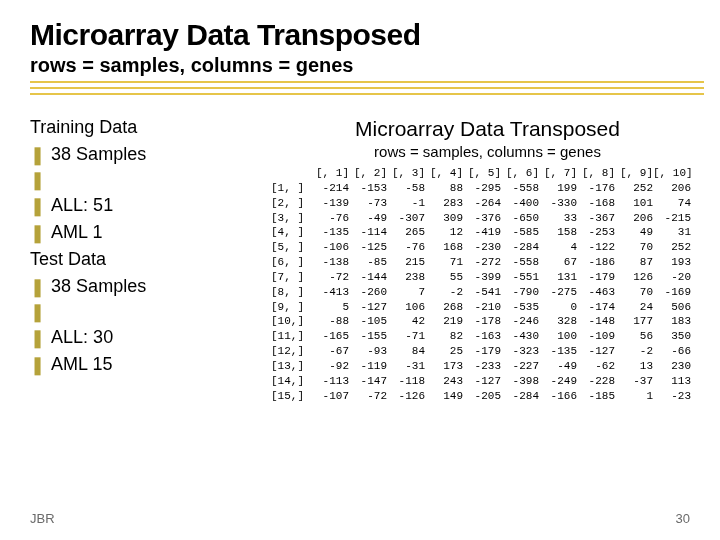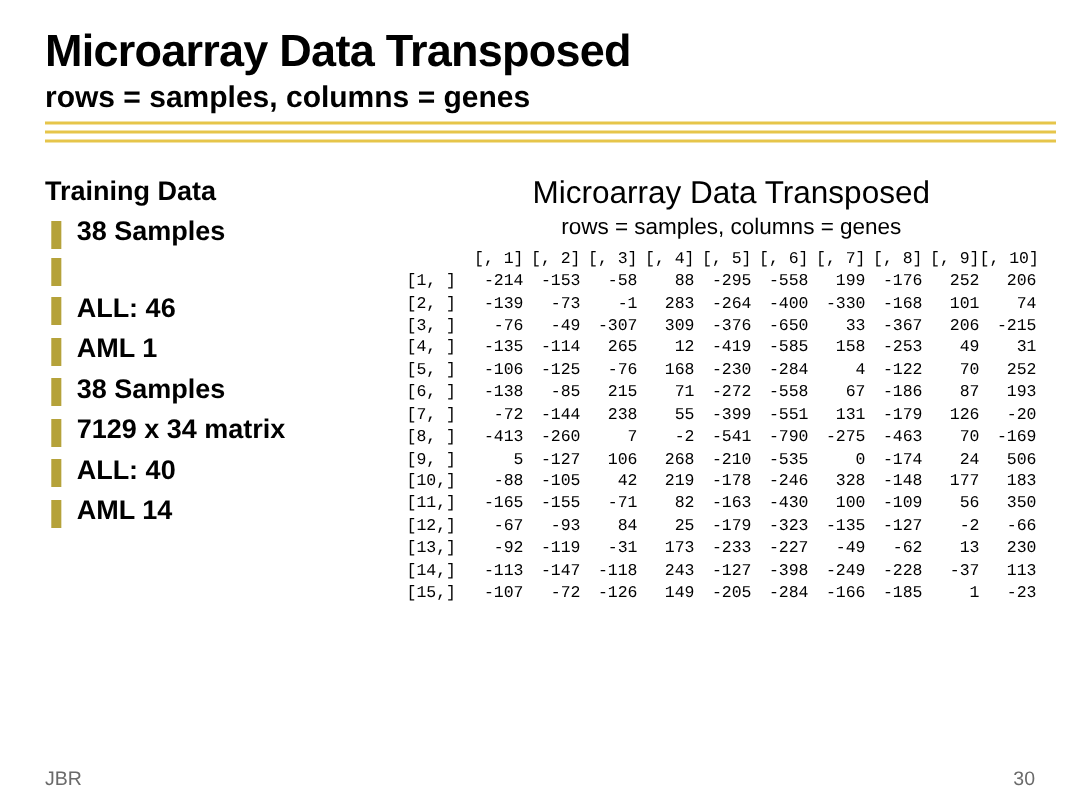--- a/index.html
+++ b/index.html
@@ -36,21 +36,21 @@
   .body {
     display: flex;
     margin-top: 22px;
   }
   .left {
     width: 235px;
     flex: 0 0 235px;
   }
   .left .line {
     font-size: 18px;
-    font-weight: 700;
+    font-weight: 400;
     margin-bottom: 6px;
     display: flex;
     align-items: center;
   }
   .left .bullet {
     color: #b5a23a;
     font-size: 18px;
     margin-right: 6px;
     line-height: 1;
   }
@@ -109,41 +109,41 @@
       <div class="line">Training Data</div>
       <div class="line">
           <span class="bullet">❚</span>
           <span>38 Samples</span>
         </div>
       <div class="line">
           <span class="bullet">❚</span>
         </div>
       <div class="line">
           <span class="bullet">❚</span>
-          <span>ALL: 46</span>
+          <span>ALL: 51</span>
         </div>
       <div class="line">
           <span class="bullet">❚</span>
           <span>AML 1</span>
         </div>
+      <div class="line">Test Data</div>
       <div class="line">
           <span class="bullet">❚</span>
           <span>38 Samples</span>
         </div>
       <div class="line">
           <span class="bullet">❚</span>
-          <span>7129 x 34 matrix</span>
         </div>
       <div class="line">
           <span class="bullet">❚</span>
-          <span>ALL: 40</span>
+          <span>ALL: 30</span>
         </div>
       <div class="line">
           <span class="bullet">❚</span>
-          <span>AML 14</span>
+          <span>AML 15</span>
         </div>
     </div>
 
     <div class="right">
       <div class="rtitle">Microarray Data Transposed</div>
       <div class="rsub">rows = samples, columns = genes</div>
       <div class="matrix" id="matrix"><div class="row hrow"><span class="rl"></span><span class="c">[, 1]</span><span class="c">[, 2]</span><span class="c">[, 3]</span><span class="c">[, 4]</span><span class="c">[, 5]</span><span class="c">[, 6]</span><span class="c">[, 7]</span><span class="c">[, 8]</span><span class="c">[, 9]</span><span class="c">[, 10]</span></div><div class="row"><span class="rl">[1, ]</span><span class="c">-214</span><span class="c">-153</span><span class="c">-58</span><span class="c">88</span><span class="c">-295</span><span class="c">-558</span><span class="c">199</span><span class="c">-176</span><span class="c">252</span><span class="c">206</span></div><div class="row"><span class="rl">[2, ]</span><span class="c">-139</span><span class="c">-73</span><span class="c">-1</span><span class="c">283</span><span class="c">-264</span><span class="c">-400</span><span class="c">-330</span><span class="c">-168</span><span class="c">101</span><span class="c">74</span></div><div class="row"><span class="rl">[3, ]</span><span class="c">-76</span><span class="c">-49</span><span class="c">-307</span><span class="c">309</span><span class="c">-376</span><span class="c">-650</span><span class="c">33</span><span class="c">-367</span><span class="c">206</span><span class="c">-215</span></div><div class="row"><span class="rl">[4, ]</span><span class="c">-135</span><span class="c">-114</span><span class="c">265</span><span class="c">12</span><span class="c">-419</span><span class="c">-585</span><span class="c">158</span><span class="c">-253</span><span class="c">49</span><span class="c">31</span></div><div class="row"><span class="rl">[5, ]</span><span class="c">-106</span><span class="c">-125</span><span class="c">-76</span><span class="c">168</span><span class="c">-230</span><span class="c">-284</span><span class="c">4</span><span class="c">-122</span><span class="c">70</span><span class="c">252</span></div><div class="row"><span class="rl">[6, ]</span><span class="c">-138</span><span class="c">-85</span><span class="c">215</span><span class="c">71</span><span class="c">-272</span><span class="c">-558</span><span class="c">67</span><span class="c">-186</span><span class="c">87</span><span class="c">193</span></div><div class="row"><span class="rl">[7, ]</span><span class="c">-72</span><span class="c">-144</span><span class="c">238</span><span class="c">55</span><span class="c">-399</span><span class="c">-551</span><span class="c">131</span><span class="c">-179</span><span class="c">126</span><span class="c">-20</span></div><div class="row"><span class="rl">[8, ]</span><span class="c">-413</span><span class="c">-260</span><span class="c">7</span><span class="c">-2</span><span class="c">-541</span><span class="c">-790</span><span class="c">-275</span><span class="c">-463</span><span class="c">70</span><span class="c">-169</span></div><div class="row"><span class="rl">[9, ]</span><span class="c">5</span><span class="c">-127</span><span class="c">106</span><span class="c">268</span><span class="c">-210</span><span class="c">-535</span><span class="c">0</span><span class="c">-174</span><span class="c">24</span><span class="c">506</span></div><div class="row"><span class="rl">[10,]</span><span class="c">-88</span><span class="c">-105</span><span class="c">42</span><span class="c">219</span><span class="c">-178</span><span class="c">-246</span><span class="c">328</span><span class="c">-148</span><span class="c">177</span><span class="c">183</span></div><div class="row"><span class="rl">[11,]</span><span class="c">-165</span><span class="c">-155</span><span class="c">-71</span><span class="c">82</span><span class="c">-163</span><span class="c">-430</span><span class="c">100</span><span class="c">-109</span><span class="c">56</span><span class="c">350</span></div><div class="row"><span class="rl">[12,]</span><span class="c">-67</span><span class="c">-93</span><span class="c">84</span><span class="c">25</span><span class="c">-179</span><span class="c">-323</span><span class="c">-135</span><span class="c">-127</span><span class="c">-2</span><span class="c">-66</span></div><div class="row"><span class="rl">[13,]</span><span class="c">-92</span><span class="c">-119</span><span class="c">-31</span><span class="c">173</span><span class="c">-233</span><span class="c">-227</span><span class="c">-49</span><span class="c">-62</span><span class="c">13</span><span class="c">230</span></div><div class="row"><span class="rl">[14,]</span><span class="c">-113</span><span class="c">-147</span><span class="c">-118</span><span class="c">243</span><span class="c">-127</span><span class="c">-398</span><span class="c">-249</span><span class="c">-228</span><span class="c">-37</span><span class="c">113</span></div><div class="row"><span class="rl">[15,]</span><span class="c">-107</span><span class="c">-72</span><span class="c">-126</span><span class="c">149</span><span class="c">-205</span><span class="c">-284</span><span class="c">-166</span><span class="c">-185</span><span class="c">1</span><span class="c">-23</span></div></div>
     </div>
   </div>
 </div>

